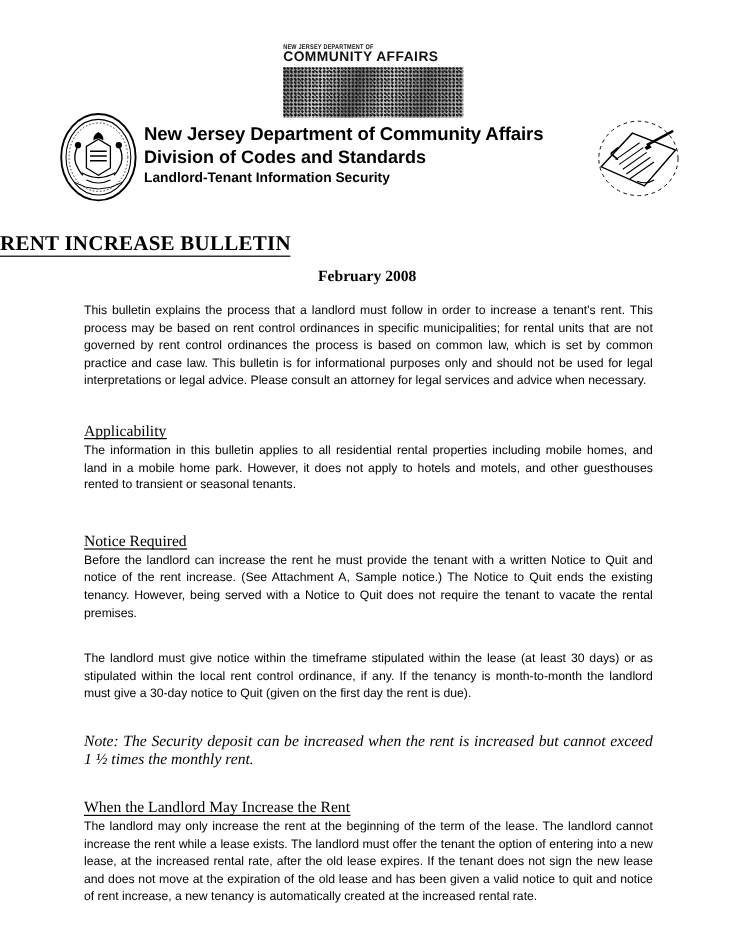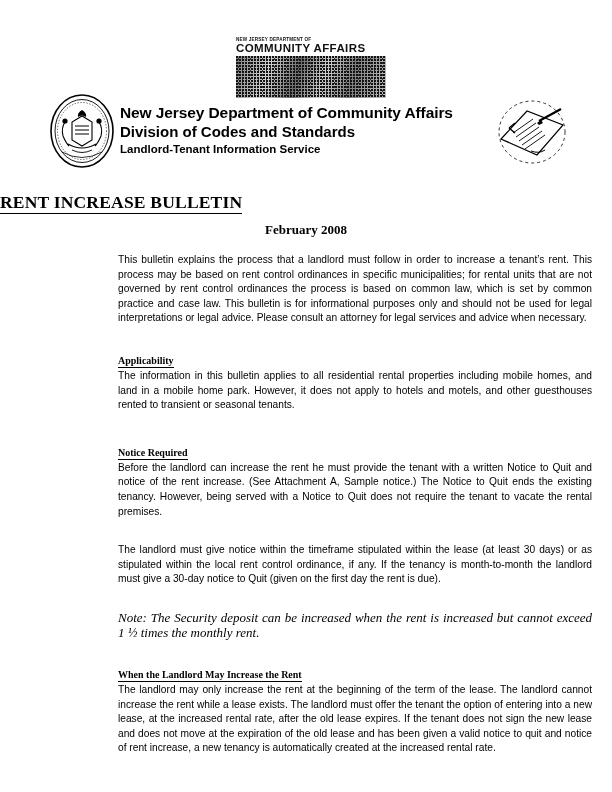--- a/index.html
+++ b/index.html
@@ -132,35 +132,34 @@
     font-size: 13px;
     font-weight: bold;
   }
 
   
   .body-area {
     position: absolute;
     left: 70px;
     top: 253px;
     width: 474px;
-    margin-left: 48px;
   }
   p.para {
     margin: 0 0 13px 0;
     font-size: 10.2px;
     line-height: 14.6px;
     text-align: justify;
     text-justify: inter-word;
   }
   p.para.tight { margin-bottom: 0; }
 
   h2.sec-head {
     margin: 0 0 0 0;
-    font-size: 10px;
-    font-weight: bold;
+    font-size: 13px;
+    font-weight: normal;
     font-family: "Liberation Serif", serif;
     display: inline-block;
     border-bottom: 1.2px solid #000;
     padding-bottom: 0px;
     line-height: 12px;
   }
   .sec-head-wrap { margin-bottom: 1px; }
 
   .spacer-sm { height: 11px; }
   .spacer-md { height: 16px; }
@@ -216,21 +215,21 @@
       <path d="M16 33 l6 -5 M16 33 l6 5" stroke="#000" stroke-width="1.4"></path>
       <path d="M46 26 l22 -12" stroke="#000" stroke-width="2.2"></path>
       <path d="M44 28 l4 -3 l2 3 l-4 2 Z" fill="#000"></path>
       <path d="M38 56 q8 3 14 -1" fill="none" stroke="#000" stroke-width="1"></path>
     </svg>
   </div>
 
   <div class="agency-titles">
     <div class="agency-l1">New Jersey Department of Community Affairs</div>
     <div class="agency-l2">Division of Codes and Standards</div>
-    <div class="agency-l3">Landlord-Tenant Information Service</div>
+    <div class="agency-l3">Landlord-Tenant Information Security</div>
   </div>
 
   <div class="bulletin-title">
     <span>RENT INCREASE BULLETIN</span>
   </div>
   <div class="bulletin-date">February 2008</div>
 
   <div class="body-area">
 
     <p class="para">This bulletin explains the process that a landlord must follow in order to increase a tenant’s rent.  This process may be based on rent control ordinances in specific municipalities; for rental units that are not governed by rent control ordinances the process is based on common law, which is set by common practice and case law.   This bulletin is for informational purposes only and should not be used for legal interpretations or legal advice.  Please consult an attorney for legal services and advice when necessary.</p>

